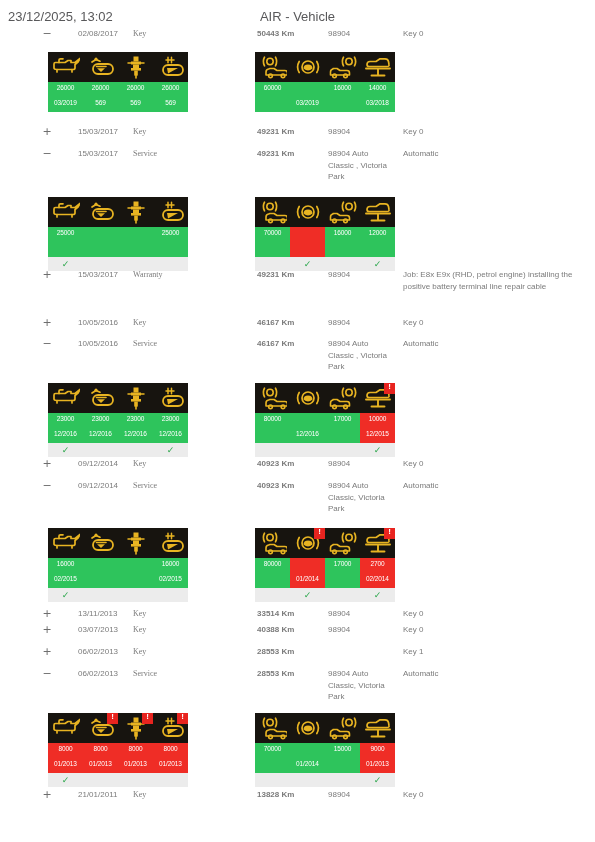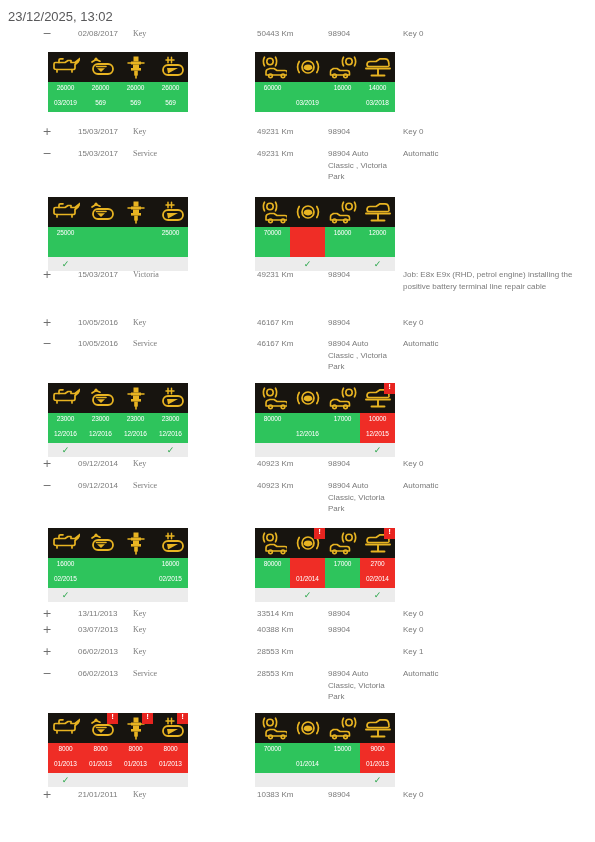--- a/index.html
+++ b/index.html
@@ -82,20 +82,21 @@
     left: 133px;
     width: 110px;
     white-space: nowrap;
     font-family: Liberation Serif, serif;
   }
   .col-km {
     position: absolute;
     left: 257px;
     width: 58px;
     white-space: nowrap;
+    font-weight: bold;
   }
   .col-code {
     position: absolute;
     left: 328px;
     width: 62px;
   }
   .col-note {
     position: absolute;
     left: 403px;
     width: 185px;
@@ -193,20 +194,21 @@
     font-family: "DejaVu Sans", sans-serif;
   }
 </style>
 </head>
 <body>
 
 <div class="page">
 
   <div class="pg-header">
     <span class="hdr-date">23/12/2025, 13:02</span>
+    <span class="hdr-title">AIR - Vehicle</span>
   </div>
 
   <div class="rows" id="rows-root">
       <div class="ev-row" style="top: 28px;">
         <span class="col-toggle">−</span>
         <span class="col-date">02/08/2017</span>
         <span class="col-type">Key</span>
         <span class="col-km">50443 Km</span>
         <span class="col-code">98904</span>
         <span class="col-note">Key 0</span>
@@ -223,21 +225,21 @@
         <span class="col-toggle">−</span>
         <span class="col-date">15/03/2017</span>
         <span class="col-type">Service</span>
         <span class="col-km">49231 Km</span>
         <span class="col-code">98904 Auto Classic , Victoria Park</span>
         <span class="col-note">Automatic</span>
       </div>
       <div class="ev-row" style="top: 269px;">
         <span class="col-toggle">+</span>
         <span class="col-date">15/03/2017</span>
-        <span class="col-type">Victoria</span>
+        <span class="col-type">Warranty</span>
         <span class="col-km">49231 Km</span>
         <span class="col-code">98904</span>
         <span class="col-note">Job: E8x E9x (RHD, petrol engine) installing the positive battery terminal line repair cable</span>
       </div>
       <div class="ev-row" style="top: 317px;">
         <span class="col-toggle">+</span>
         <span class="col-date">10/05/2016</span>
         <span class="col-type">Key</span>
         <span class="col-km">46167 Km</span>
         <span class="col-code">98904</span>
@@ -296,21 +298,21 @@
         <span class="col-date">06/02/2013</span>
         <span class="col-type">Service</span>
         <span class="col-km">28553 Km</span>
         <span class="col-code">98904 Auto Classic, Victoria Park</span>
         <span class="col-note">Automatic</span>
       </div>
       <div class="ev-row" style="top: 789px;">
         <span class="col-toggle">+</span>
         <span class="col-date">21/01/2011</span>
         <span class="col-type">Key</span>
-        <span class="col-km">10383 Km</span>
+        <span class="col-km">13828 Km</span>
         <span class="col-code">98904</span>
         <span class="col-note">Key 0</span>
       </div>
       <div class="icon-block" style="left: 48px; top: 52px;">
         <div class="tile" style="left: 0px;">
           <div class="tile-icon">
             <svg width="28" height="24" viewBox="0 0 28 24">
               <use xlink:href="#ic-oil"></use>
             </svg>
           </div>

